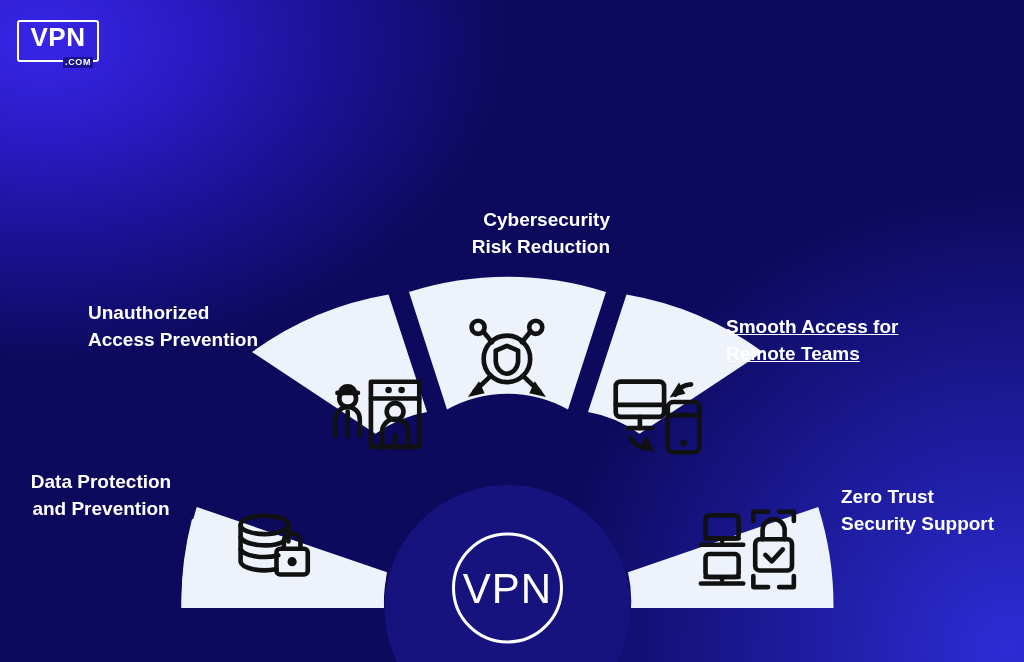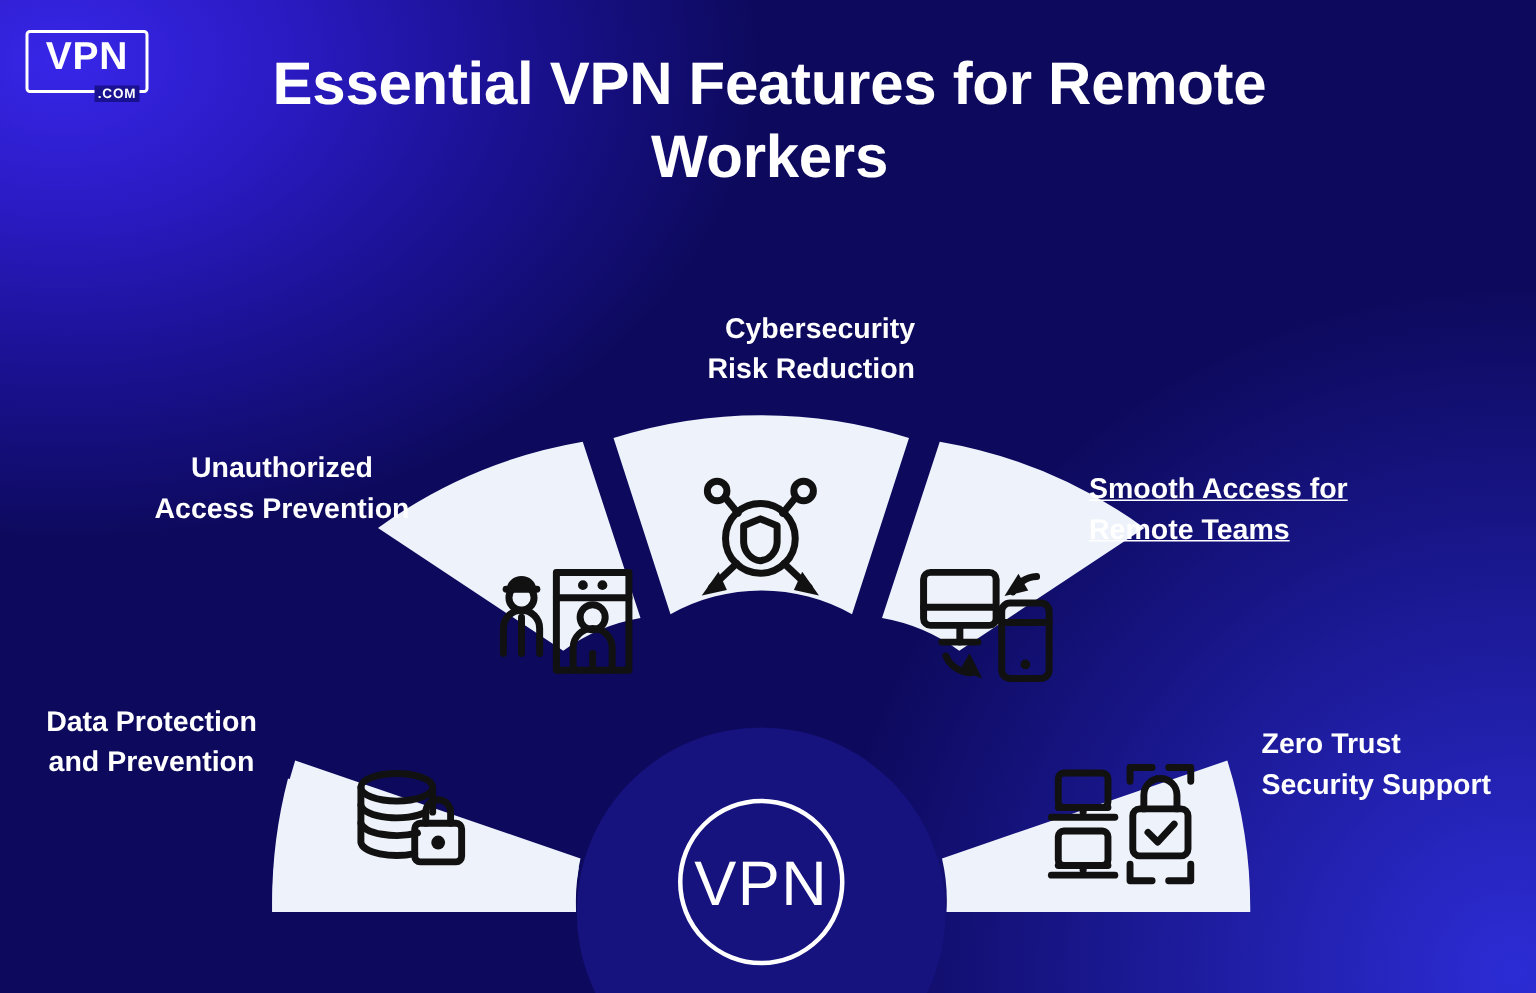--- a/index.html
+++ b/index.html
@@ -115,37 +115,36 @@
   
   .lbl {
     position: absolute;
     color: #ffffff;
     font-size: 19px;
     font-weight: 700;
     line-height: 27px;
     white-space: pre-line;
   }
   #lbl-0 { left: 8px;   top: 468px; width: 186px; text-align: center; }
-  #lbl-1 { left: 88px;  top: 299px; width: 200px; text-align: center; }
+  #lbl-1 { left: 88px;  top: 299px; width: 200px; }
   #lbl-2 { left: 406px; top: 206px; width: 204px; text-align: right; }
   #lbl-3 { left: 726px; top: 313px; width: 206px; text-align: left; text-decoration: underline; }
   #lbl-4 { left: 841px; top: 483px; width: 186px; text-align: left; }
 </style>
 </head>
 <body>
 
 <div id="stage">
 
   <div id="logo">
     <div class="frame"></div>
     <div class="vpn-text">VPN</div>
     <div class="com-text">.COM</div>
   </div>
 
-  <div id="title">Essential VPN Features for Remote Workers</div>
 
   <svg id="diagram" viewBox="0 0 1024 662">
 
     <g>
       <path class="seg" d="M 181.5 608 L 181.5 608 A 326.5 326.5 0 0 1 192.0 519.0 L 385.9 578.2 A 123.5 123.5 0 0 0 384.0 608 Z"></path>
       <path class="seg" d="M 181.5 608 A 326.5 326.5 0 0 1 196.8 507.0 L 387.0 572.3 A 123.5 123.5 0 0 0 384.0 608 Z"></path>
 
       <g transform="translate(236,512) scale(0.92)">
         <ellipse class="ico" cx="31" cy="14" rx="26" ry="10"></ellipse>
         <path class="ico" d="M 5 14 L 5 54 A 26 10 0 0 0 44 62"></path>

